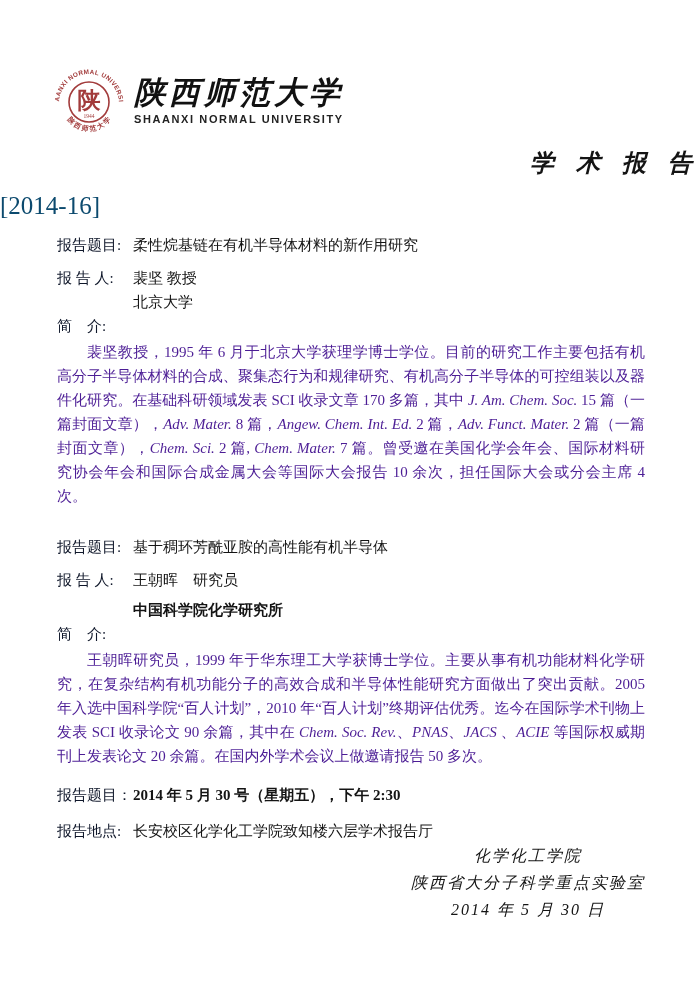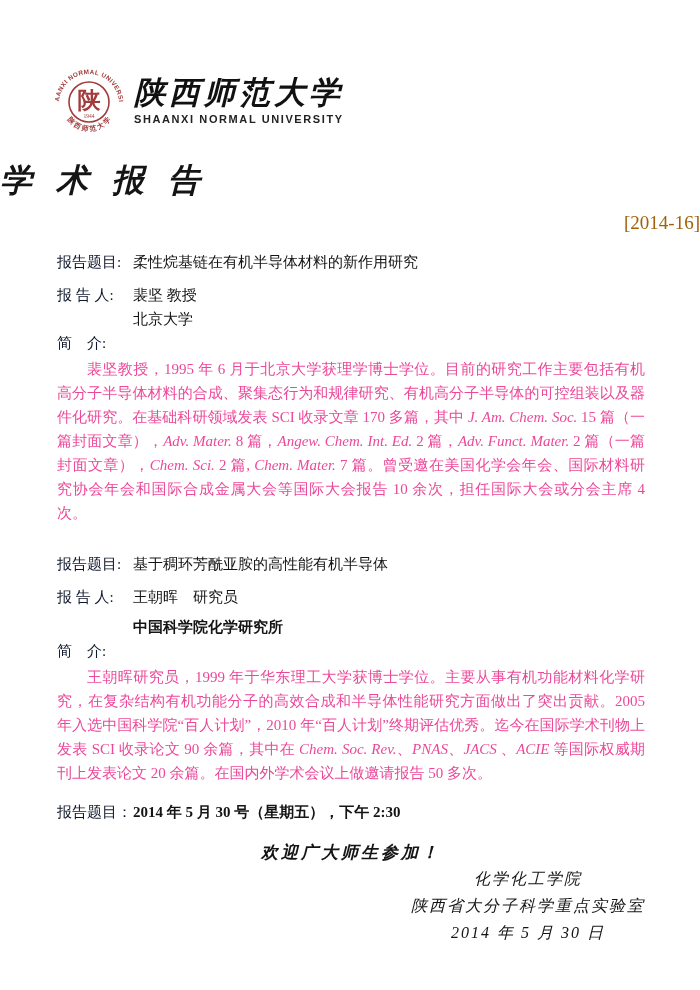--- a/index.html
+++ b/index.html
@@ -19,41 +19,41 @@
     font-size:31px;font-weight:bold;font-style:italic;
     letter-spacing:4px;color:#111;line-height:34px;white-space:nowrap;
   }
   .brand-en{
     font-size:11px;font-weight:bold;letter-spacing:1.6px;
     color:#222;line-height:14px;margin-top:2px;white-space:nowrap;
     font-family:"Liberation Sans","DejaVu Sans",sans-serif;
   }
   
   .doc-title{
-    margin-top:25px;text-align:left;
-    font-size:32px;font-weight:bold;font-style:italic;
+    margin-top:8px;text-align:right;
+    font-size:24px;font-weight:bold;font-style:italic;
     letter-spacing:8px;color:#141414;line-height:34px;
   }
-  .issue{margin-top:14px;text-align:right;font-size:19px;line-height:24px;color:#a16207;}
+  .issue{margin-top:14px;text-align:left;font-size:25px;line-height:24px;color:#0c4a6e;}
   
   .content{padding:0 55px 0 57px;font-size:15px;}
   .row{display:flex;line-height:22px;align-items:baseline;}
   .label{
     flex:0 0 76px;color:#0f172a;
     white-space:nowrap;
   }
   .value{flex:1;color:#141414;}
   .mt16{margin-top:16px;}
   .mt11{margin-top:11px;}
   .mt2{margin-top:2px;}
   .mt14{margin-top:14px;}
   .affil{margin-left:76px;line-height:22px;color:#141414;}
   .bio-para{
     margin:3px 0 0 0;text-align:justify;text-indent:2em;
-    line-height:24px;color:#ec4899;
+    line-height:24px;color:#4c1d95;
   }
   .jrnl{font-style:italic;}
   .bold{font-weight:bold;}
   .welcome{
     margin-top:18px;text-align:center;
     font-size:17px;font-weight:bold;font-style:italic;
     letter-spacing:3px;line-height:24px;color:#141414;
   }
   .signature{
     text-align:right;padding-right:0;
@@ -122,22 +122,25 @@
     <div class="affil" style="margin-top:8px;font-weight:bold;">中国科学院化学研究所</div>
     <div class="row mt2">
       <span class="label">简　介:</span>
     </div>
     <p class="bio-para"><span>王朝晖研究员，1999 年于华东理工大学获博士学位。主要从事有机功能材料化学研究，在复杂结构有机功能分子的高效合成和半导体性能研究方面做出了突出贡献。2005 年入选中国科学院“百人计划”，2010 年“百人计划”终期评估优秀。迄今在国际学术刊物上发表 SCI 收录论文 90 余篇，其中在 </span><span class="jrnl">Chem. Soc. Rev.</span><span>、</span><span class="jrnl">PNAS</span><span>、</span><span class="jrnl">JACS</span><span> 、</span><span class="jrnl">ACIE</span><span> 等国际权威期刊上发表论文 20 余篇。在国内外学术会议上做邀请报告 50 多次。</span></p>
 
     <div class="row mt16">
       <span class="label">报告题目：</span>
       <span class="value bold">2014 年 5 月 30 号（星期五），下午 2:30</span>
     </div>
+    <div class="row mt14">
+      <span class="label">报告地点:</span>
+      <span class="value">长安校区化学化工学院致知楼六层学术报告厅</span>
+    </div>
 
-    <div class="welcome">欢迎广大师生参加！</div>
 
     <div class="signature">
       <div class="signature-inner">
         <div>化学化工学院</div>
         <div>陕西省大分子科学重点实验室</div>
         <div>2014 年 5 月 30 日</div>
       </div>
     </div>
 
   </div>

